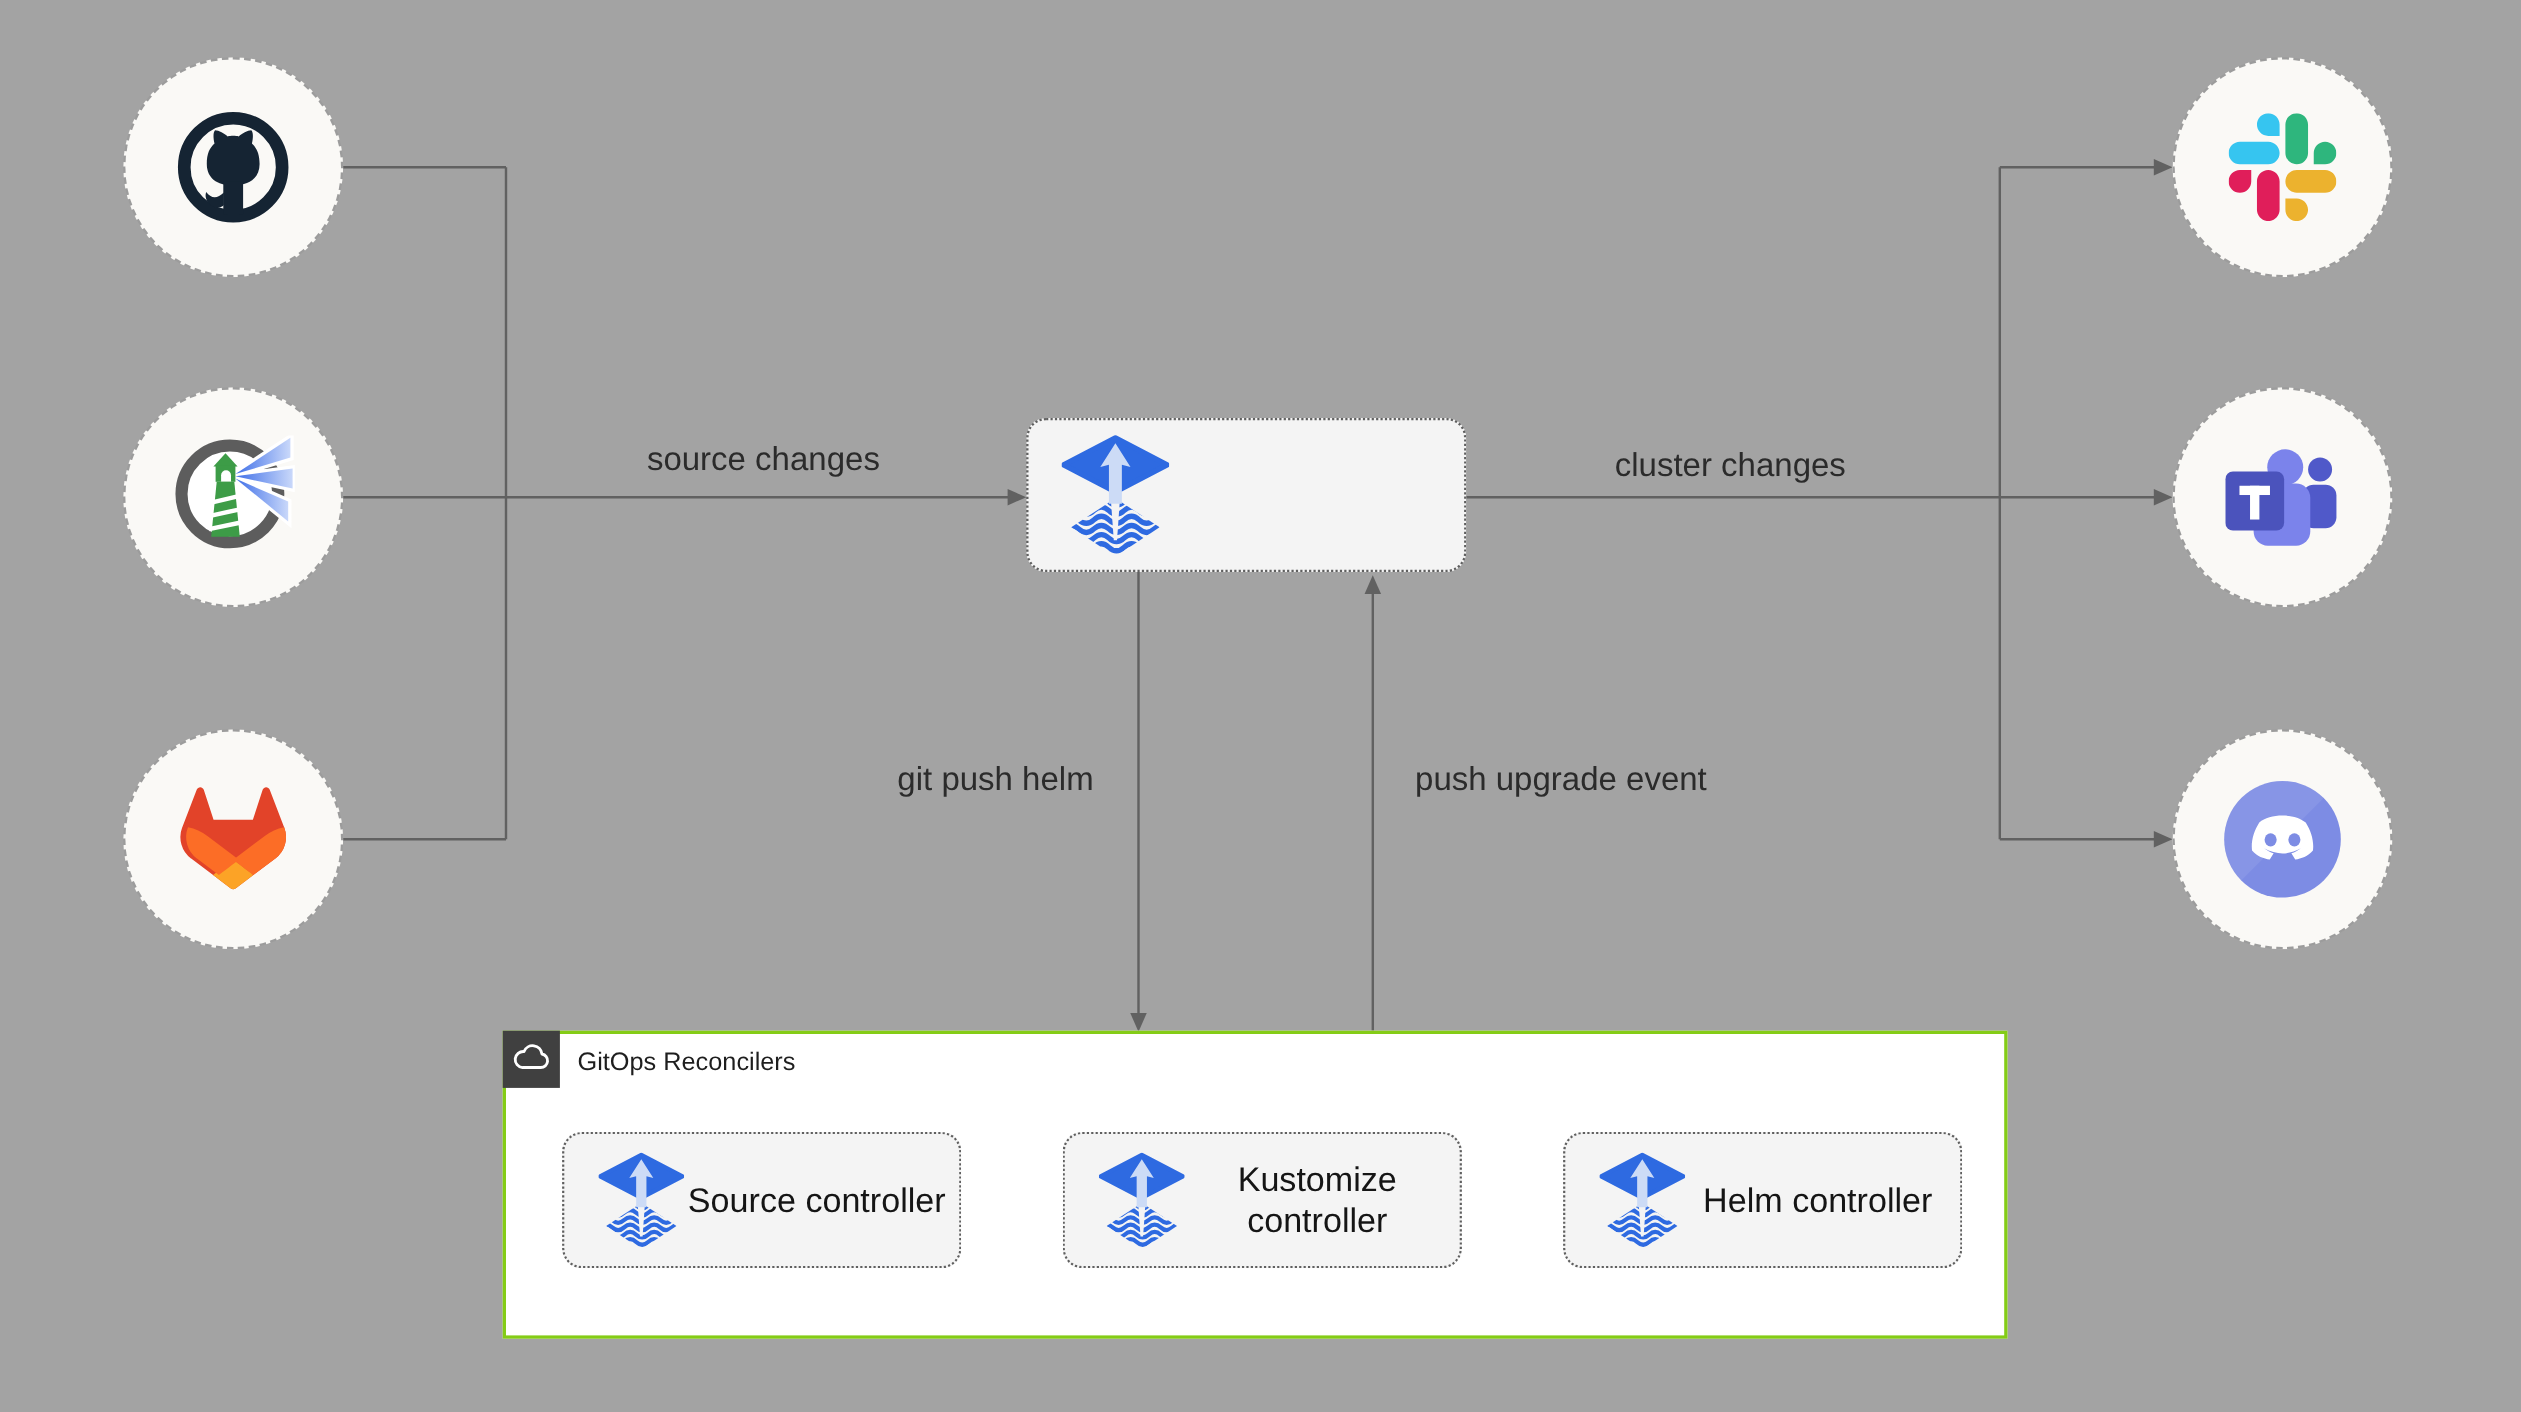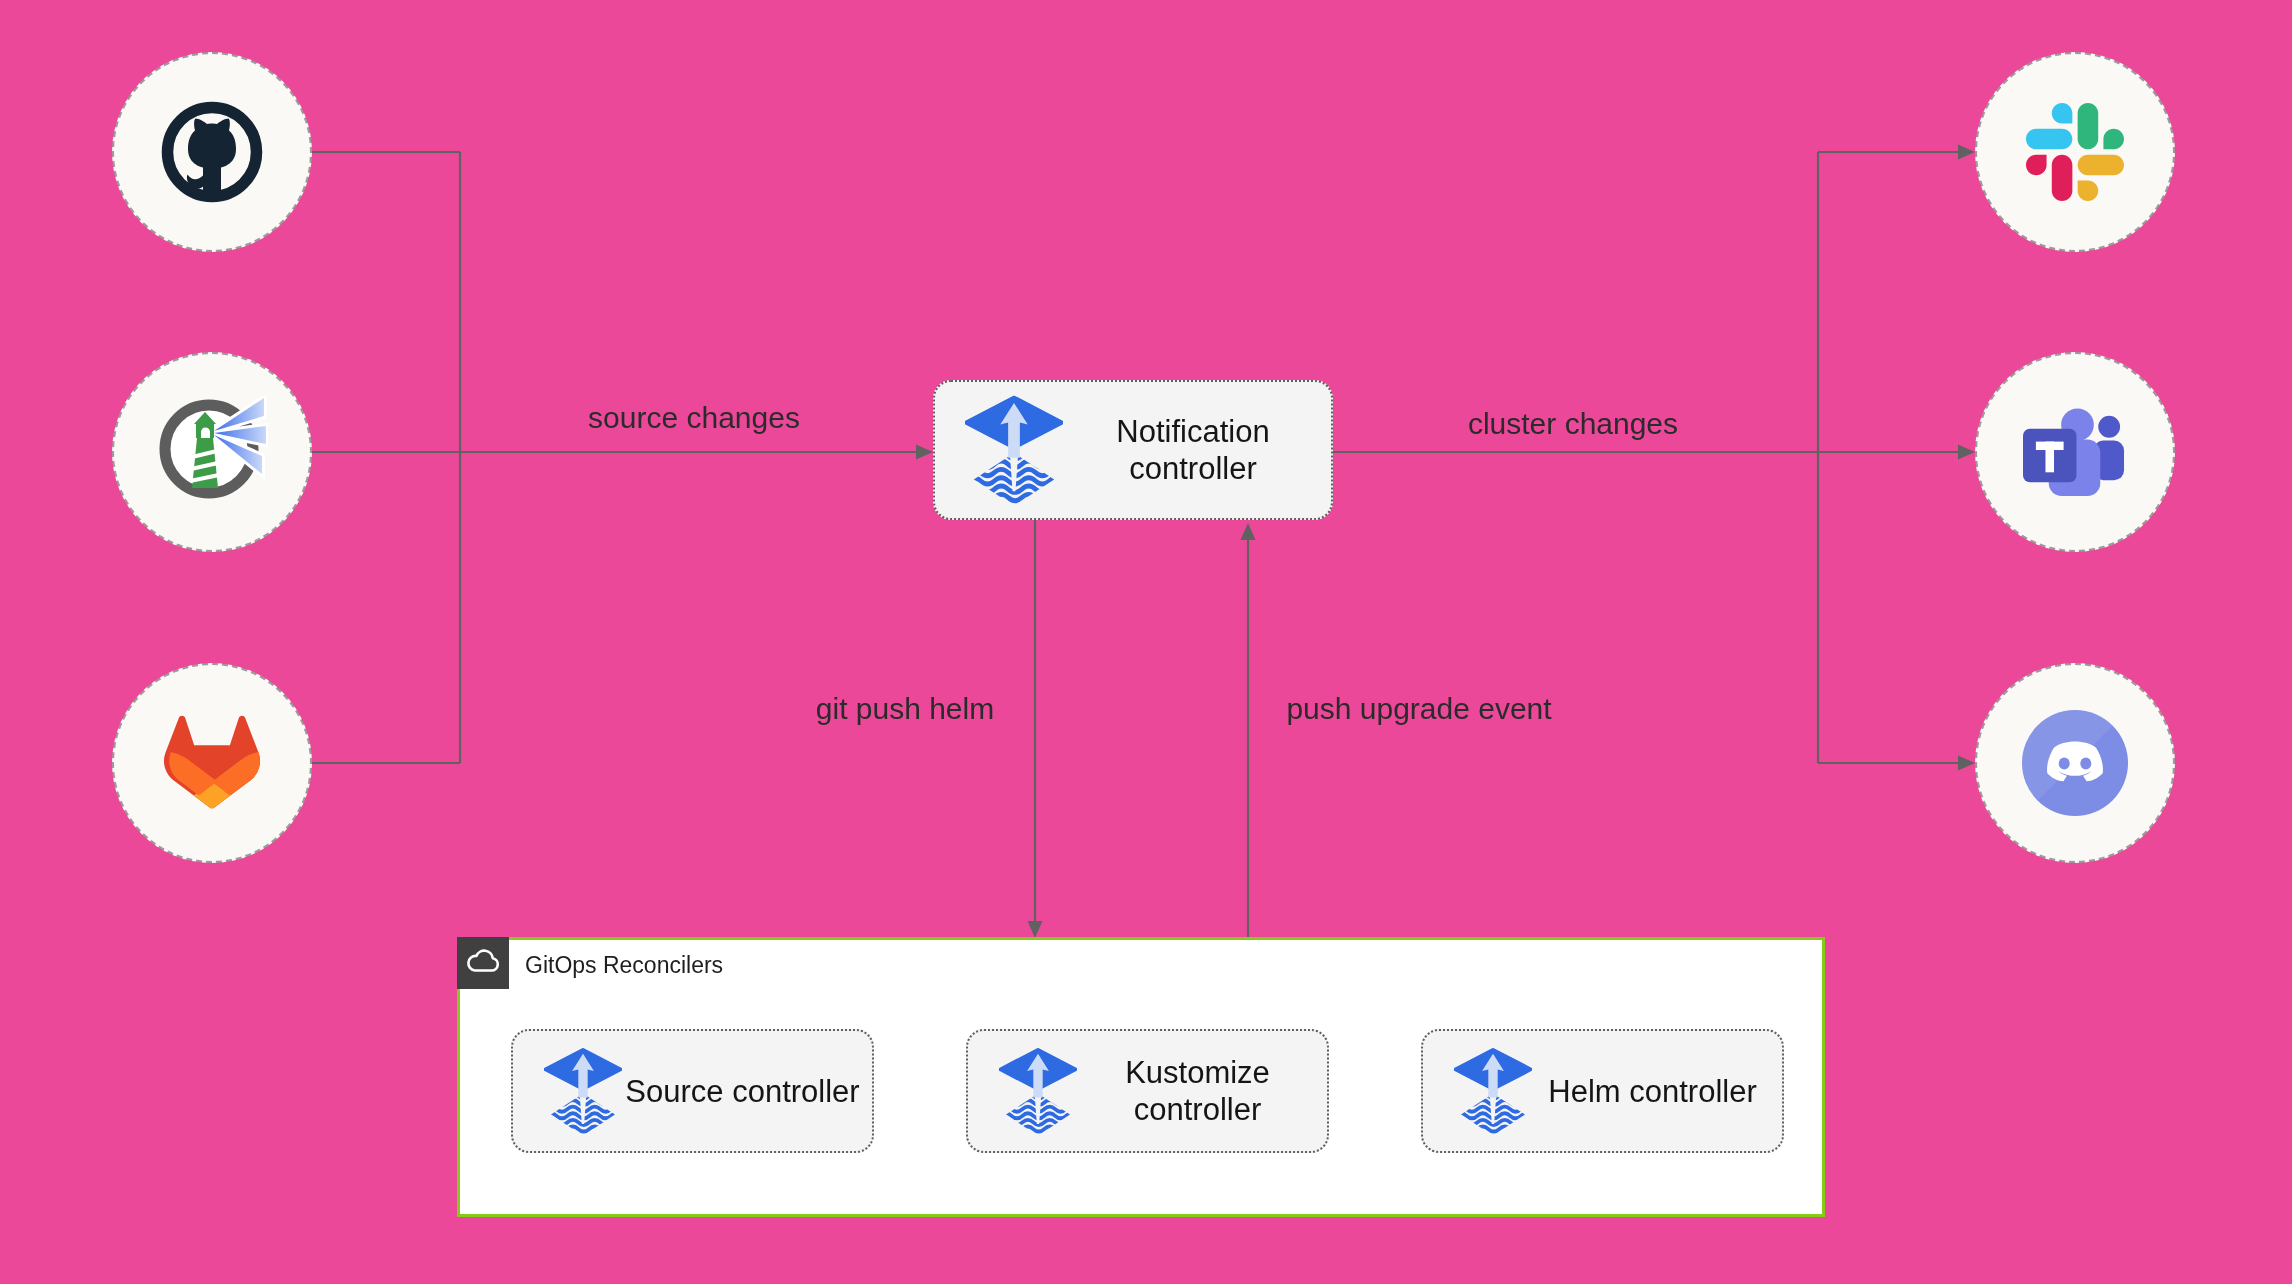--- a/index.html
+++ b/index.html
@@ -1,16 +1,16 @@
 <!DOCTYPE html>
 <html><head>
 <meta charset="utf-8">
 <style>
   html,body{margin:0;padding:0;background:#ffffff;}
-  .canvas{position:relative;width:2292px;height:1284px;background:#ec4899;
+  .canvas{position:relative;width:2292px;height:1284px;background:#a3a3a3;
           font-family:"Liberation Sans",sans-serif;overflow:hidden;}
   .wires{position:absolute;left:0;top:0;z-index:1;}
   .node-circle{position:absolute;width:200px;height:200px;border-radius:50%;
           border:2px dashed #9c9c9c;background:#faf9f6;box-sizing:border-box;
           display:flex;align-items:center;justify-content:center;z-index:2;}
   .ctrl-box{position:absolute;background:#f4f4f4;border:2.5px dotted #5f5f5f;
           border-radius:18px;box-sizing:border-box;z-index:2;}
   .ctrl-label{position:absolute;top:0;bottom:0;display:flex;align-items:center;
           justify-content:center;text-align:center;font-size:31px;line-height:37px;
           color:#151515;}
@@ -141,21 +141,20 @@
       </svg>
     </span>
   </div>
 
   <div class="ctrl-box" style="left:933px;top:380px;width:400px;height:140px">
     <span class="abs" style="left:30px;top:13px">
       <svg class="icon" width="98" height="112" viewBox="0 0 100 114">
           <use href="#flux"></use>
         </svg>
     </span>
-    <div class="ctrl-label" style="left:128px;right:8px">Notification controller</div>
   </div>
 
   <div class="node-circle" style="left:1975px;top:52px">
     <span>
       <svg class="icon" width="98" height="98" viewBox="0 0 122.8 122.8">
         <path fill="#e01e5a" d="M25.8 77.6c0 7.1-5.8 12.9-12.9 12.9S0 84.7 0 77.6s5.8-12.9 12.9-12.9h12.9v12.9zm6.5 0c0-7.1 5.8-12.9 12.9-12.9s12.9 5.8 12.9 12.9v32.3c0 7.1-5.8 12.9-12.9 12.9s-12.9-5.8-12.9-12.9V77.6z"></path>
         <path fill="#36c5f0" d="M45.2 25.8c-7.1 0-12.9-5.8-12.9-12.9S38.1 0 45.2 0s12.9 5.8 12.9 12.9v12.9H45.2zm0 6.5c7.1 0 12.9 5.8 12.9 12.9s-5.8 12.9-12.9 12.9H12.9C5.8 58.1 0 52.3 0 45.2s5.8-12.9 12.9-12.9h32.3z"></path>
         <path fill="#2eb67d" d="M97 45.2c0-7.1 5.8-12.9 12.9-12.9s12.9 5.8 12.9 12.9-5.8 12.9-12.9 12.9H97V45.2zm-6.5 0c0 7.1-5.8 12.9-12.9 12.9s-12.9-5.8-12.9-12.9V12.9C64.7 5.8 70.5 0 77.6 0s12.9 5.8 12.9 12.9v32.3z"></path>
         <path fill="#ecb22e" d="M77.6 97c7.1 0 12.9 5.8 12.9 12.9s-5.8 12.9-12.9 12.9-12.9-5.8-12.9-12.9V97h12.9zm0-6.5c-7.1 0-12.9-5.8-12.9-12.9s5.8-12.9 12.9-12.9h32.3c7.1 0 12.9 5.8 12.9 12.9s-5.8 12.9-12.9 12.9H77.6z"></path>
       </svg>

